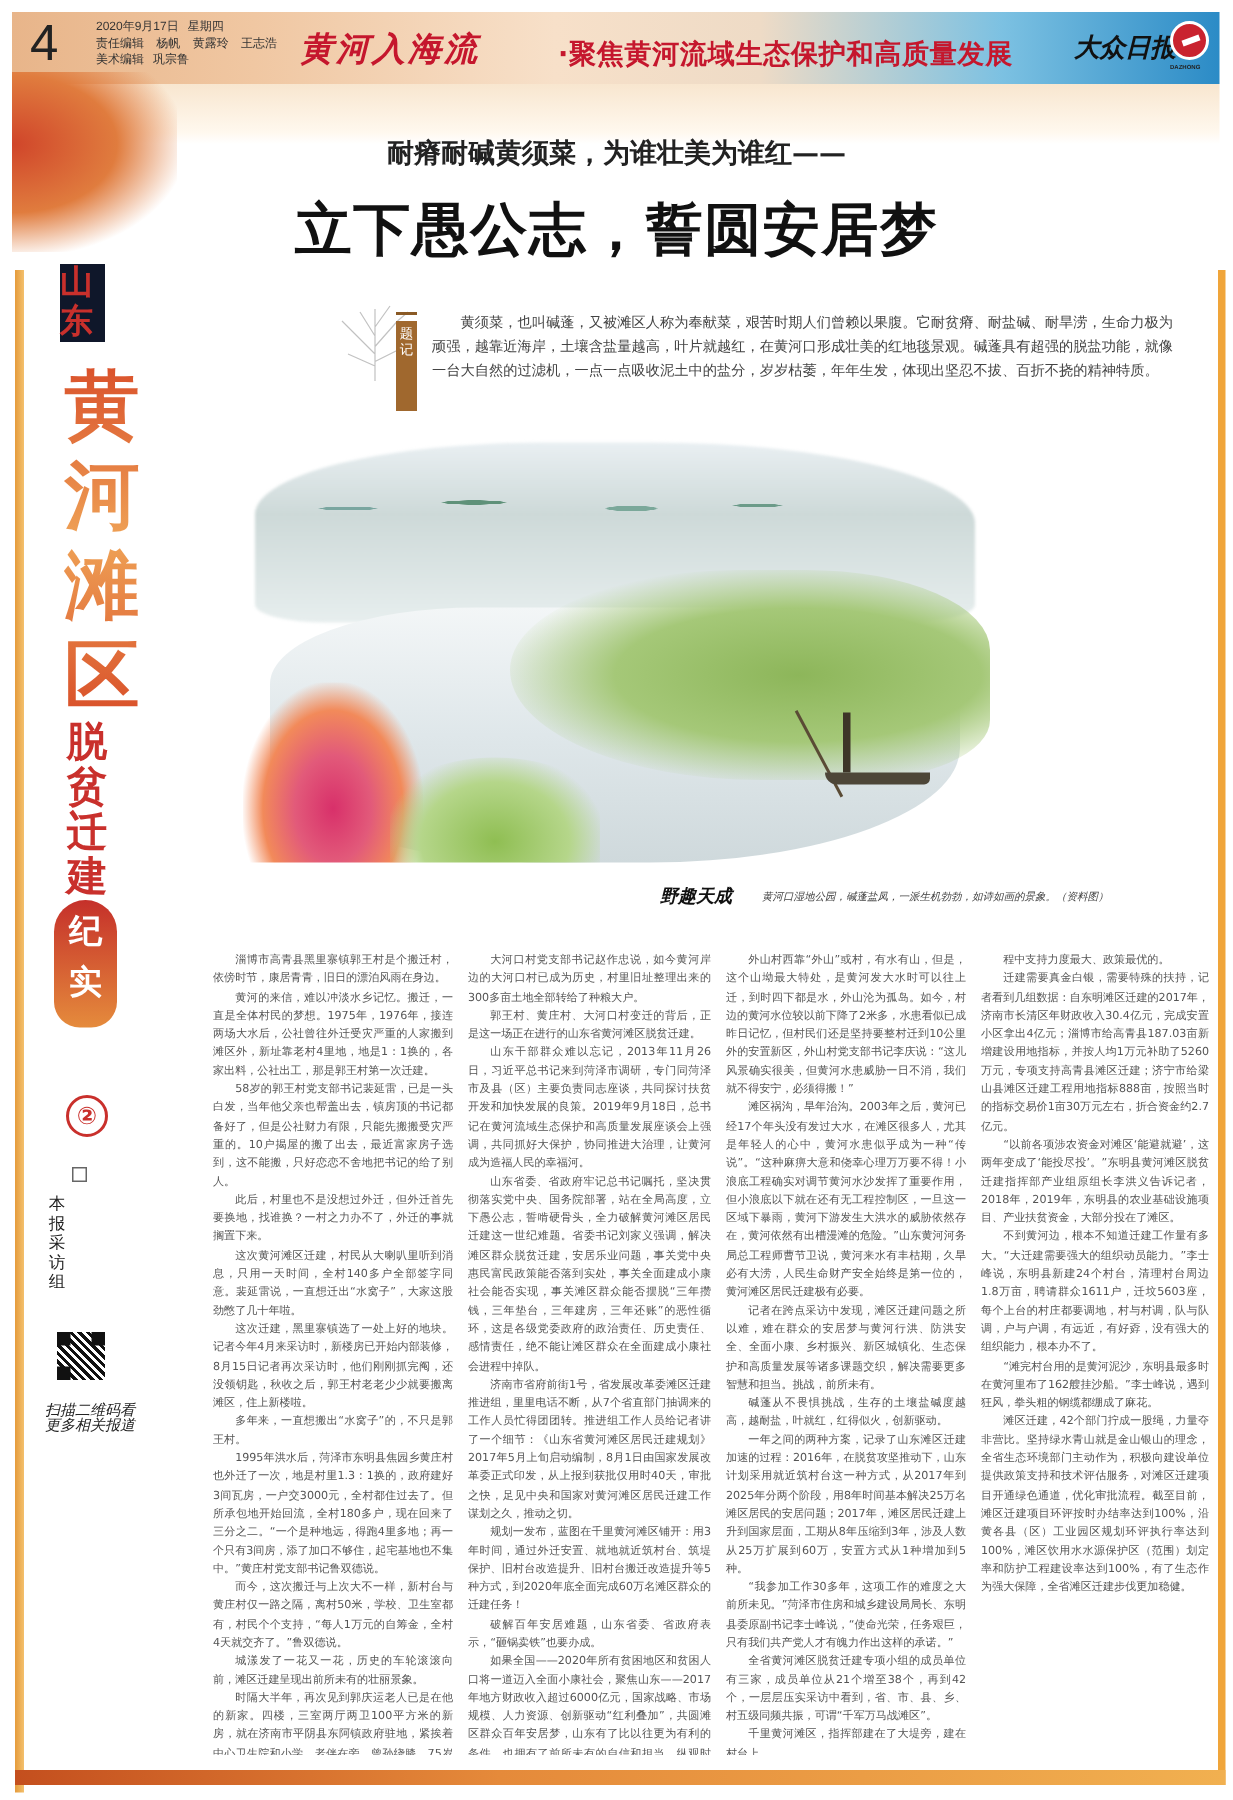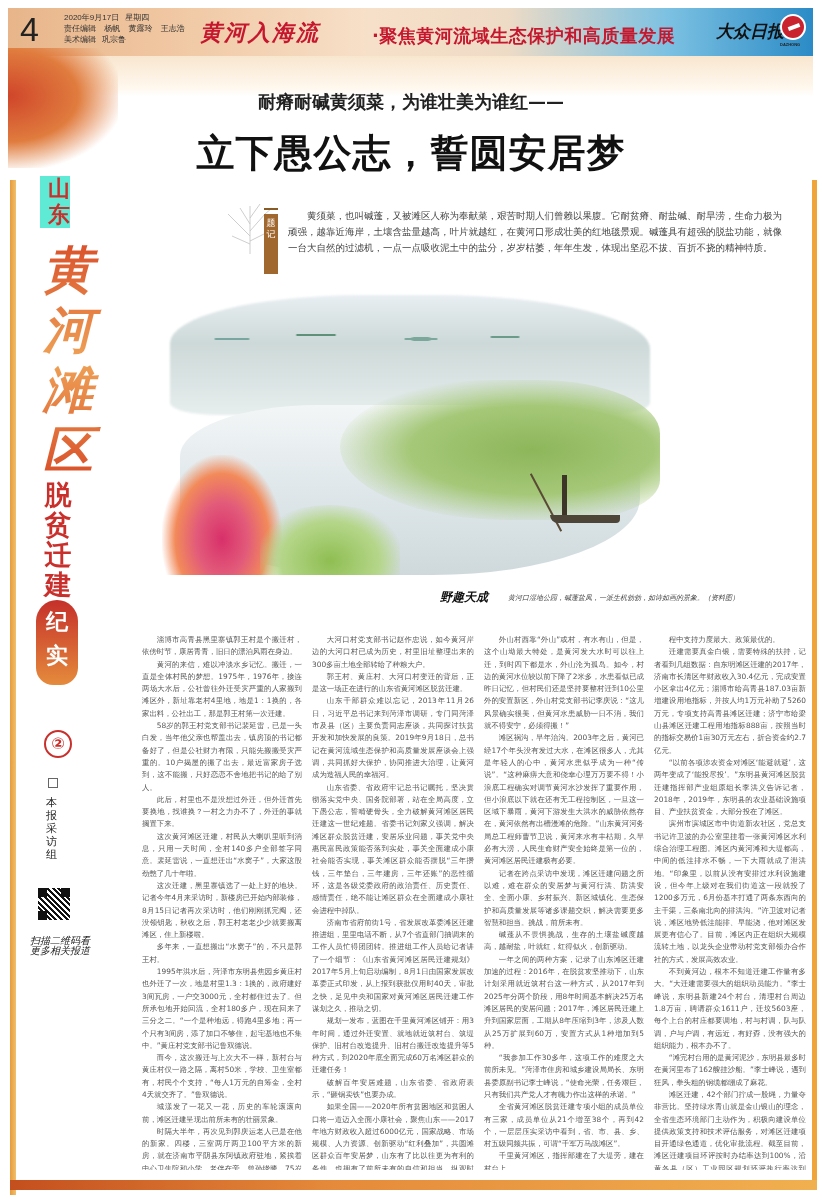--- a/index.html
+++ b/index.html
@@ -21,28 +21,28 @@
   .logo-mark{position:absolute;left:780px;top:14px;width:26px;height:26px;border-radius:50%;background:#c9232f;border:2px solid #fff;box-sizing:border-box;}
   .logo-mark:after{content:"";position:absolute;left:6px;top:9px;width:12px;height:4px;background:#fff;transform:rotate(-20deg);}
   .logo-caption{position:absolute;left:780px;top:42px;font-family:"Liberation Sans",sans-serif;font-size:4px;color:#222;font-weight:bold;}
   
   .kicker{position:absolute;left:0;width:822px;top:90px;text-align:center;font-family:"DejaVu Serif",serif;font-size:18px;color:#222;font-weight:bold;}
   .headline{position:absolute;left:0;width:822px;top:128px;text-align:center;font-family:"DejaVu Sans",sans-serif;font-size:38px;font-weight:bold;color:#111;letter-spacing:1px;}
   
   .right-border{position:absolute;left:812px;top:180px;width:5px;height:1010px;background:#f0a53a;}
   .left-border{position:absolute;left:10px;top:180px;width:6px;height:1015px;background:linear-gradient(90deg,#e59b3b,#f3c06d);}
   .bottom-band{position:absolute;left:10px;top:1180px;width:807px;height:10px;background:linear-gradient(90deg,#c44f1e,#e58a3a 40%,#f1b050);}
-  .series-sd{position:absolute;left:40px;top:176px;width:30px;background:#5eead4;font-family:"DejaVu Sans",sans-serif;font-size:22px;font-weight:bold;color:#c9302c;line-height:26px;text-align:right;}
-  .series-big{position:absolute;left:28px;top:240px;width:80px;font-family:"DejaVu Serif",serif;font-size:50px;font-weight:bold;font-style:italic;line-height:60px;text-align:center;
+  .series-sd{position:absolute;left:40px;top:176px;width:30px;background:#0f172a;font-family:"DejaVu Sans",sans-serif;font-size:22px;font-weight:bold;color:#c9302c;line-height:26px;text-align:left;}
+  .series-big{position:absolute;left:28px;top:240px;width:80px;font-family:"DejaVu Serif",serif;font-size:50px;font-weight:bold;line-height:60px;text-align:center;
     background:linear-gradient(180deg,#d94f2a,#efa256 50%,#d84d28);-webkit-background-clip:text;background-clip:text;color:transparent;}
   .series-red{position:absolute;left:38px;top:480px;width:40px;font-family:"DejaVu Sans",sans-serif;font-size:27px;font-weight:bold;color:#c9302c;line-height:30px;text-align:center;}
   .series-jishi{position:absolute;left:36px;top:600px;width:42px;height:85px;border-radius:22px 22px 18px 18px;background:linear-gradient(180deg,#c5302a,#e58b3c);color:#fff;font-family:"DejaVu Serif",serif;font-size:22px;font-weight:bold;text-align:center;line-height:34px;padding-top:4px;box-sizing:border-box;}
   .series-num{position:absolute;left:44px;top:730px;width:24px;height:24px;border:2px solid #c9302c;border-radius:50%;color:#c9302c;font-family:"DejaVu Sans",sans-serif;font-size:16px;font-weight:bold;text-align:center;line-height:24px;}
   .byline-box{position:absolute;left:48px;top:778px;width:8px;height:8px;border:1px solid #666;}
-  .byline{position:absolute;left:46px;top:796px;width:12px;font-family:"DejaVu Sans",sans-serif;font-size:11px;line-height:13px;color:#222;}
+  .byline{position:absolute;left:32px;top:796px;width:12px;font-family:"DejaVu Sans",sans-serif;font-size:11px;line-height:13px;color:#222;text-align:center;}
   .qr{position:absolute;left:38px;top:888px;width:32px;height:32px;
     background:
       linear-gradient(#111,#111) 0 0/9px 9px no-repeat,
       linear-gradient(#111,#111) 23px 0/9px 9px no-repeat,
       linear-gradient(#111,#111) 0 23px/9px 9px no-repeat,
       repeating-linear-gradient(45deg,#111 0 2px,#fff 2px 4px),
       #fff;}
   .qr-caption{position:absolute;left:28px;top:924px;width:64px;font-family:"DejaVu Serif",serif;font-size:10px;line-height:10px;color:#222;text-align:center;font-style:italic;margin-top:12px;}
   
   .plant-sketch{position:absolute;left:220px;top:196px;width:60px;height:60px;opacity:.6;}
@@ -177,18 +177,17 @@
       <p>碱蓬从不畏惧挑战，生存的土壤盐碱度越高，越耐盐，叶就红，红得似火，创新驱动。</p>
       <p>一年之间的两种方案，记录了山东滩区迁建加速的过程：2016年，在脱贫攻坚推动下，山东计划采用就近筑村台这一种方式，从2017年到2025年分两个阶段，用8年时间基本解决25万名滩区居民的安居问题；2017年，滩区居民迁建上升到国家层面，工期从8年压缩到3年，涉及人数从25万扩展到60万，安置方式从1种增加到5种。</p>
       <p>“我参加工作30多年，这项工作的难度之大前所未见。”菏泽市住房和城乡建设局局长、东明县委原副书记李士峰说，“使命光荣，任务艰巨，只有我们共产党人才有魄力作出这样的承诺。”</p>
       <p>全省黄河滩区脱贫迁建专项小组的成员单位有三家，成员单位从21个增至38个，再到42个，一层层压实采访中看到，省、市、县、乡、村五级同频共振，可谓“千军万马战滩区”。</p>
       <p>千里黄河滩区，指挥部建在了大堤旁，建在村台上。</p>
     </div>
   <div class="article c4" style="max-height: 536px; overflow: hidden;">
       <p>程中支持力度最大、政策最优的。</p>
       <p>迁建需要真金白银，需要特殊的扶持，记者看到几组数据：自东明滩区迁建的2017年，济南市长清区年财政收入30.4亿元，完成安置小区拿出4亿元；淄博市给高青县187.03亩新增建设用地指标，并按人均1万元补助了5260万元，专项支持高青县滩区迁建；济宁市给梁山县滩区迁建工程用地指标888亩，按照当时的指标交易价1亩30万元左右，折合资金约2.7亿元。</p>
       <p>“以前各项涉农资金对滩区‘能避就避’，这两年变成了‘能投尽投’。”东明县黄河滩区脱贫迁建指挥部产业组原组长李洪义告诉记者，2018年，2019年，东明县的农业基础设施项目、产业扶贫资金，大部分投在了滩区。</p>
-      <p>滨州市滨城区市中街道新农社区，党总支书记许卫波的办公室里挂着一张黄河滩区水利综合治理工程图。滩区内黄河滩和大堤都高，中间的低洼排水不畅，一下大雨就成了泄洪地。“印象里，以前从没有安排过水利设施建设，但今年上级对在我们街道这一段就投了1200多万元，6月份基本打通了两条东西向的主干渠，三条南北向的排洪沟。”许卫波对记者说，滩区地势低洼能排、早能浇，他对滩区发展更有信心了。目前，滩区内正在组织大规模流转土地，以龙头企业带动村党支部领办合作社的方式，发展高效农业。</p>
       <p>不到黄河边，根本不知道迁建工作量有多大。“大迁建需要强大的组织动员能力。”李士峰说，东明县新建24个村台，清理村台周边1.8万亩，聘请群众1611户，迁坟5603座，每个上台的村庄都要调地，村与村调，队与队调，户与户调，有远近，有好孬，没有强大的组织能力，根本办不了。</p>
       <p>“滩完村台用的是黄河泥沙，东明县最多时在黄河里布了162艘挂沙船。”李士峰说，遇到狂风，拳头粗的钢缆都绷成了麻花。</p>
       <p>滩区迁建，42个部门拧成一股绳，力量夺非营比。坚持绿水青山就是金山银山的理念，全省生态环境部门主动作为，积极向建设单位提供政策支持和技术评估服务，对滩区迁建项目开通绿色通道，优化审批流程。截至目前，滩区迁建项目环评按时办结率达到100%，沿黄各县（区）工业园区规划环评执行率达到100%，滩区饮用水水源保护区（范围）划定率和防护工程建设率达到100%，有了生态作为强大保障，全省滩区迁建步伐更加稳健。</p>
     </div>
 </div>
 
 </body></html>

